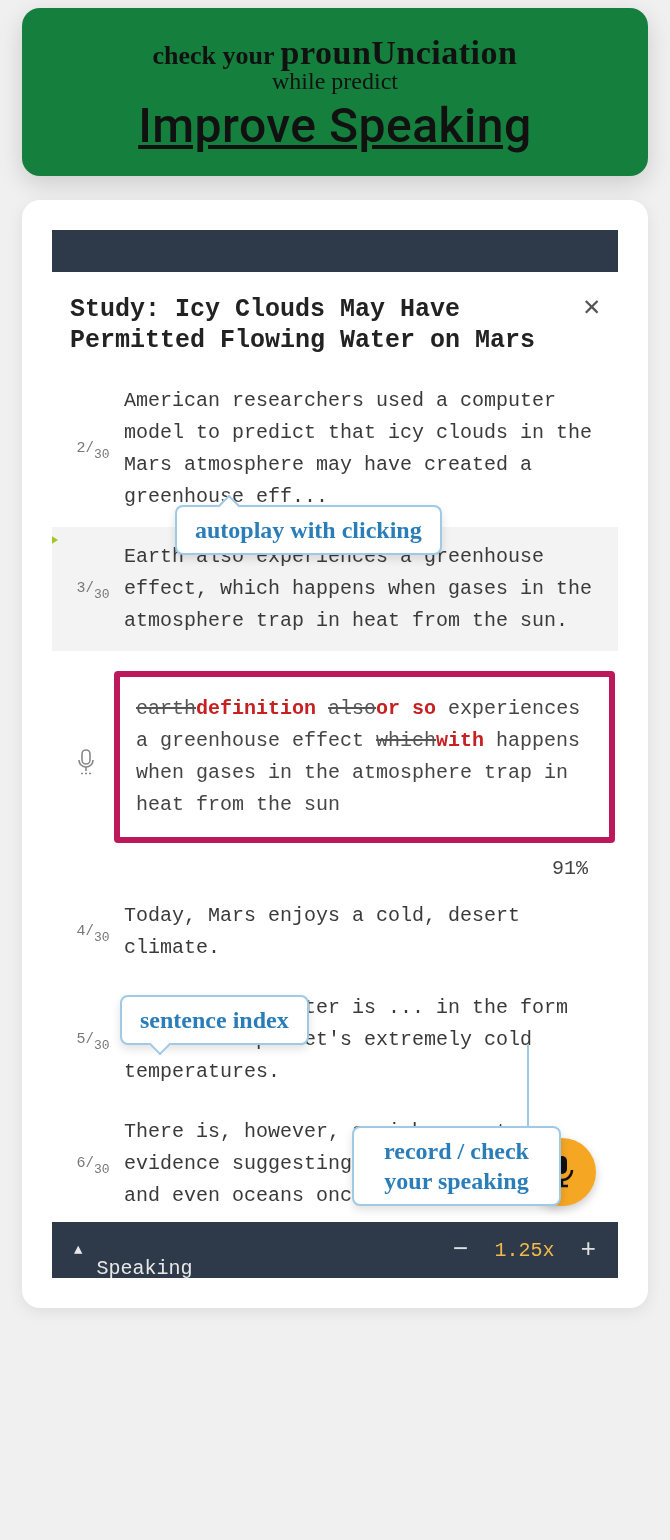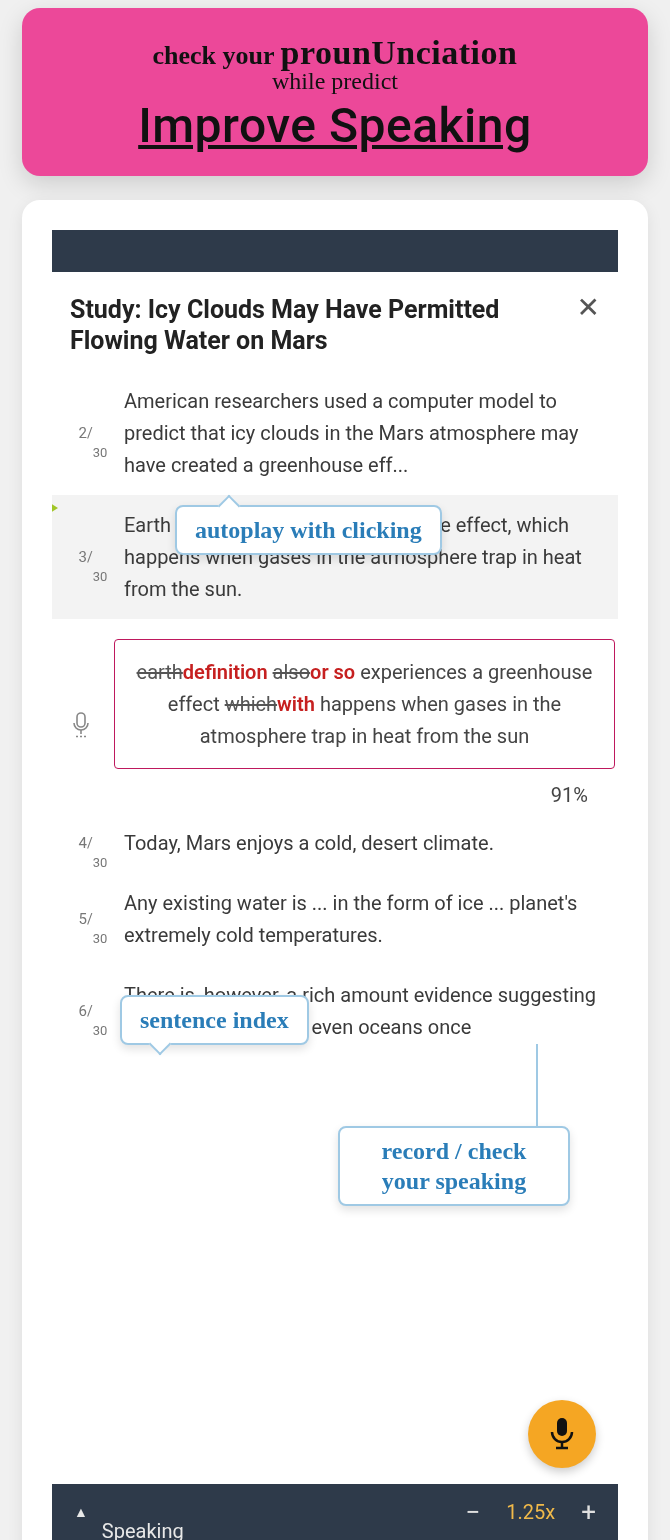--- a/index.html
+++ b/index.html
@@ -7,21 +7,21 @@
     width: 670px;
     height: 1540px;
     background: #f0f0f0;
     font-family: -apple-system, BlinkMacSystemFont, "Segoe UI", Roboto, Helvetica, Arial, sans-serif;
     padding: 0;
     overflow: hidden;
     position: relative;
   }
   .promo-card {
     margin: 8px 22px 24px 22px;
-    background: #ec4899;
+    background: #15803d;
     border-radius: 18px;
     box-shadow: 0 8px 24px rgba(0,0,0,0.15);
     padding: 26px 20px 22px 20px;
     text-align: center;
   }
   .promo-line1 {
     font-family: "Comic Sans MS", "Chalkboard SE", cursive;
     font-size: 26px;
     font-weight: 600;
     color: #111;
@@ -50,22 +50,23 @@
     background: #fff;
     border-radius: 18px;
     box-shadow: 0 4px 16px rgba(0,0,0,0.08);
     padding: 30px 30px 30px 30px;
     position: relative;
     overflow: hidden;
   }
   .app-inner {
     background: #fff;
     position: relative;
-    height: 1310px;
+    height: 1048px;
     overflow: hidden;
+    font-family: Liberation Mono, monospace;
   }
   .dark-strip {
     background: #2e3a4a;
     height: 42px;
     width: 100%;
   }
   .article-header {
     padding: 22px 18px 14px 18px;
     position: relative;
   }
@@ -96,21 +97,21 @@
     flex-shrink: 0;
     text-align: center;
     color: #777;
     font-size: 14px;
     display: flex;
     align-items: baseline;
     justify-content: center;
   }
   .index-col .num { font-size: 15px; }
   .index-col .slash { font-size: 14px; }
-  .index-col .total { font-size: 13px; position: relative; top: 19px; }
+  .index-col .total { font-size: 13px; position: relative; top: 6px; }
   .sentence-text {
     font-size: 20px;
     line-height: 1.6;
     color: #3a3a3a;
     flex: 1;
     padding-right: 10px;
   }
   .sentence-row.active {
     background: #f3f3f3;
     position: relative;
@@ -119,29 +120,28 @@
     content: "";
     position: absolute;
     left: -8px;
     top: 4px;
     width: 0; height: 0;
     border-left: 14px solid #a1c627;
     border-top: 9px solid transparent;
     border-bottom: 9px solid transparent;
   }
   .result-box {
-    border: 1px solid #be185d;
+    border: 6px solid #be185d;
     border-radius: 4px;
     margin: 20px 3px 4px 62px;
     padding: 16px 16px;
     font-size: 20px;
     line-height: 1.6;
     color: #444;
     position: relative;
-    text-align: center;
   }
   .mic-icon-small {
     position: absolute;
     left: -44px;
     top: 72px;
     color: #888;
   }
   .strike { text-decoration: line-through; color: #555; }
   .correction { color: #c62020; font-weight: 600; }
   .score {
@@ -198,21 +198,21 @@
     font-size: 24px;
     font-weight: 600;
     color: #2a7db8;
     box-shadow: 0 4px 10px rgba(0,0,0,0.12);
     z-index: 10;
     line-height: 1.25;
     text-align: center;
   }
   .callout-autoplay { top: 505px; left: 175px; }
   .callout-index { top: 995px; left: 120px; }
-  .callout-record { top: 1126px; left: 338px; width: 232px; }
+  .callout-record { top: 1126px; left: 352px; width: 209px; }
   .tail {
     position: absolute;
     background: #fff;
     border-left: 2px solid #9fc9e4;
     border-bottom: 2px solid #9fc9e4;
     transform: rotate(-45deg);
   }
   .callout-autoplay .tail { top: -9px; left: 44px; width: 16px; height: 16px; transform: rotate(135deg);}
   .callout-index .tail { bottom: -9px; left: 30px; width: 16px; height: 16px; }
   .callout-record .tail-long {

